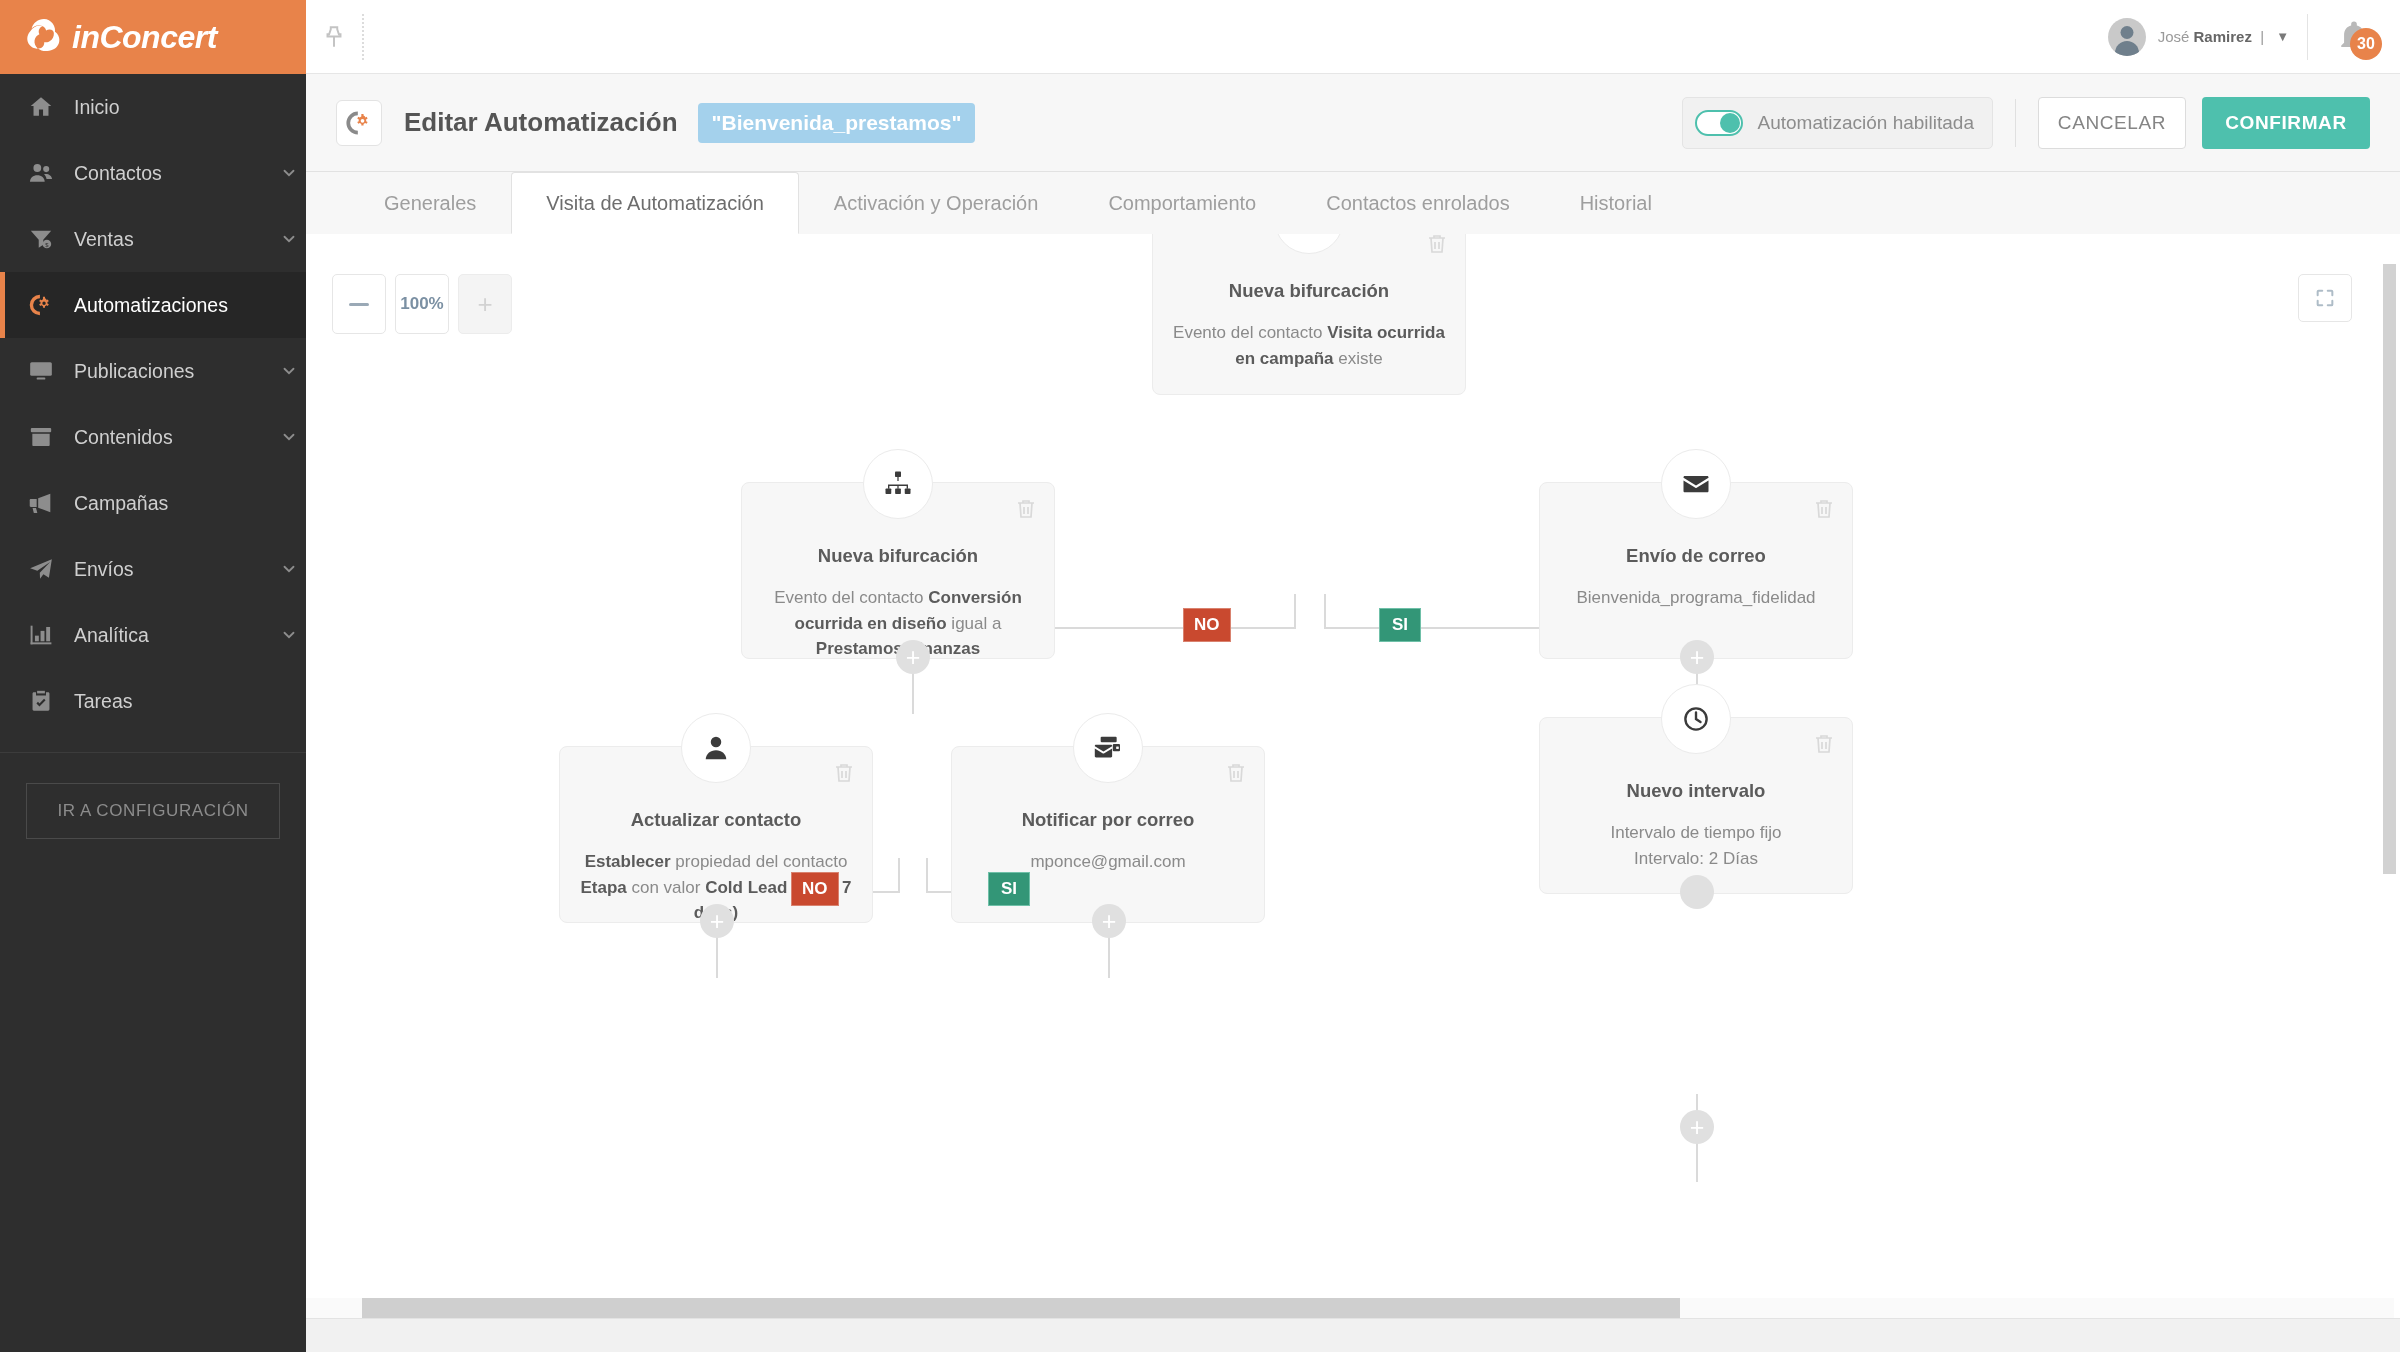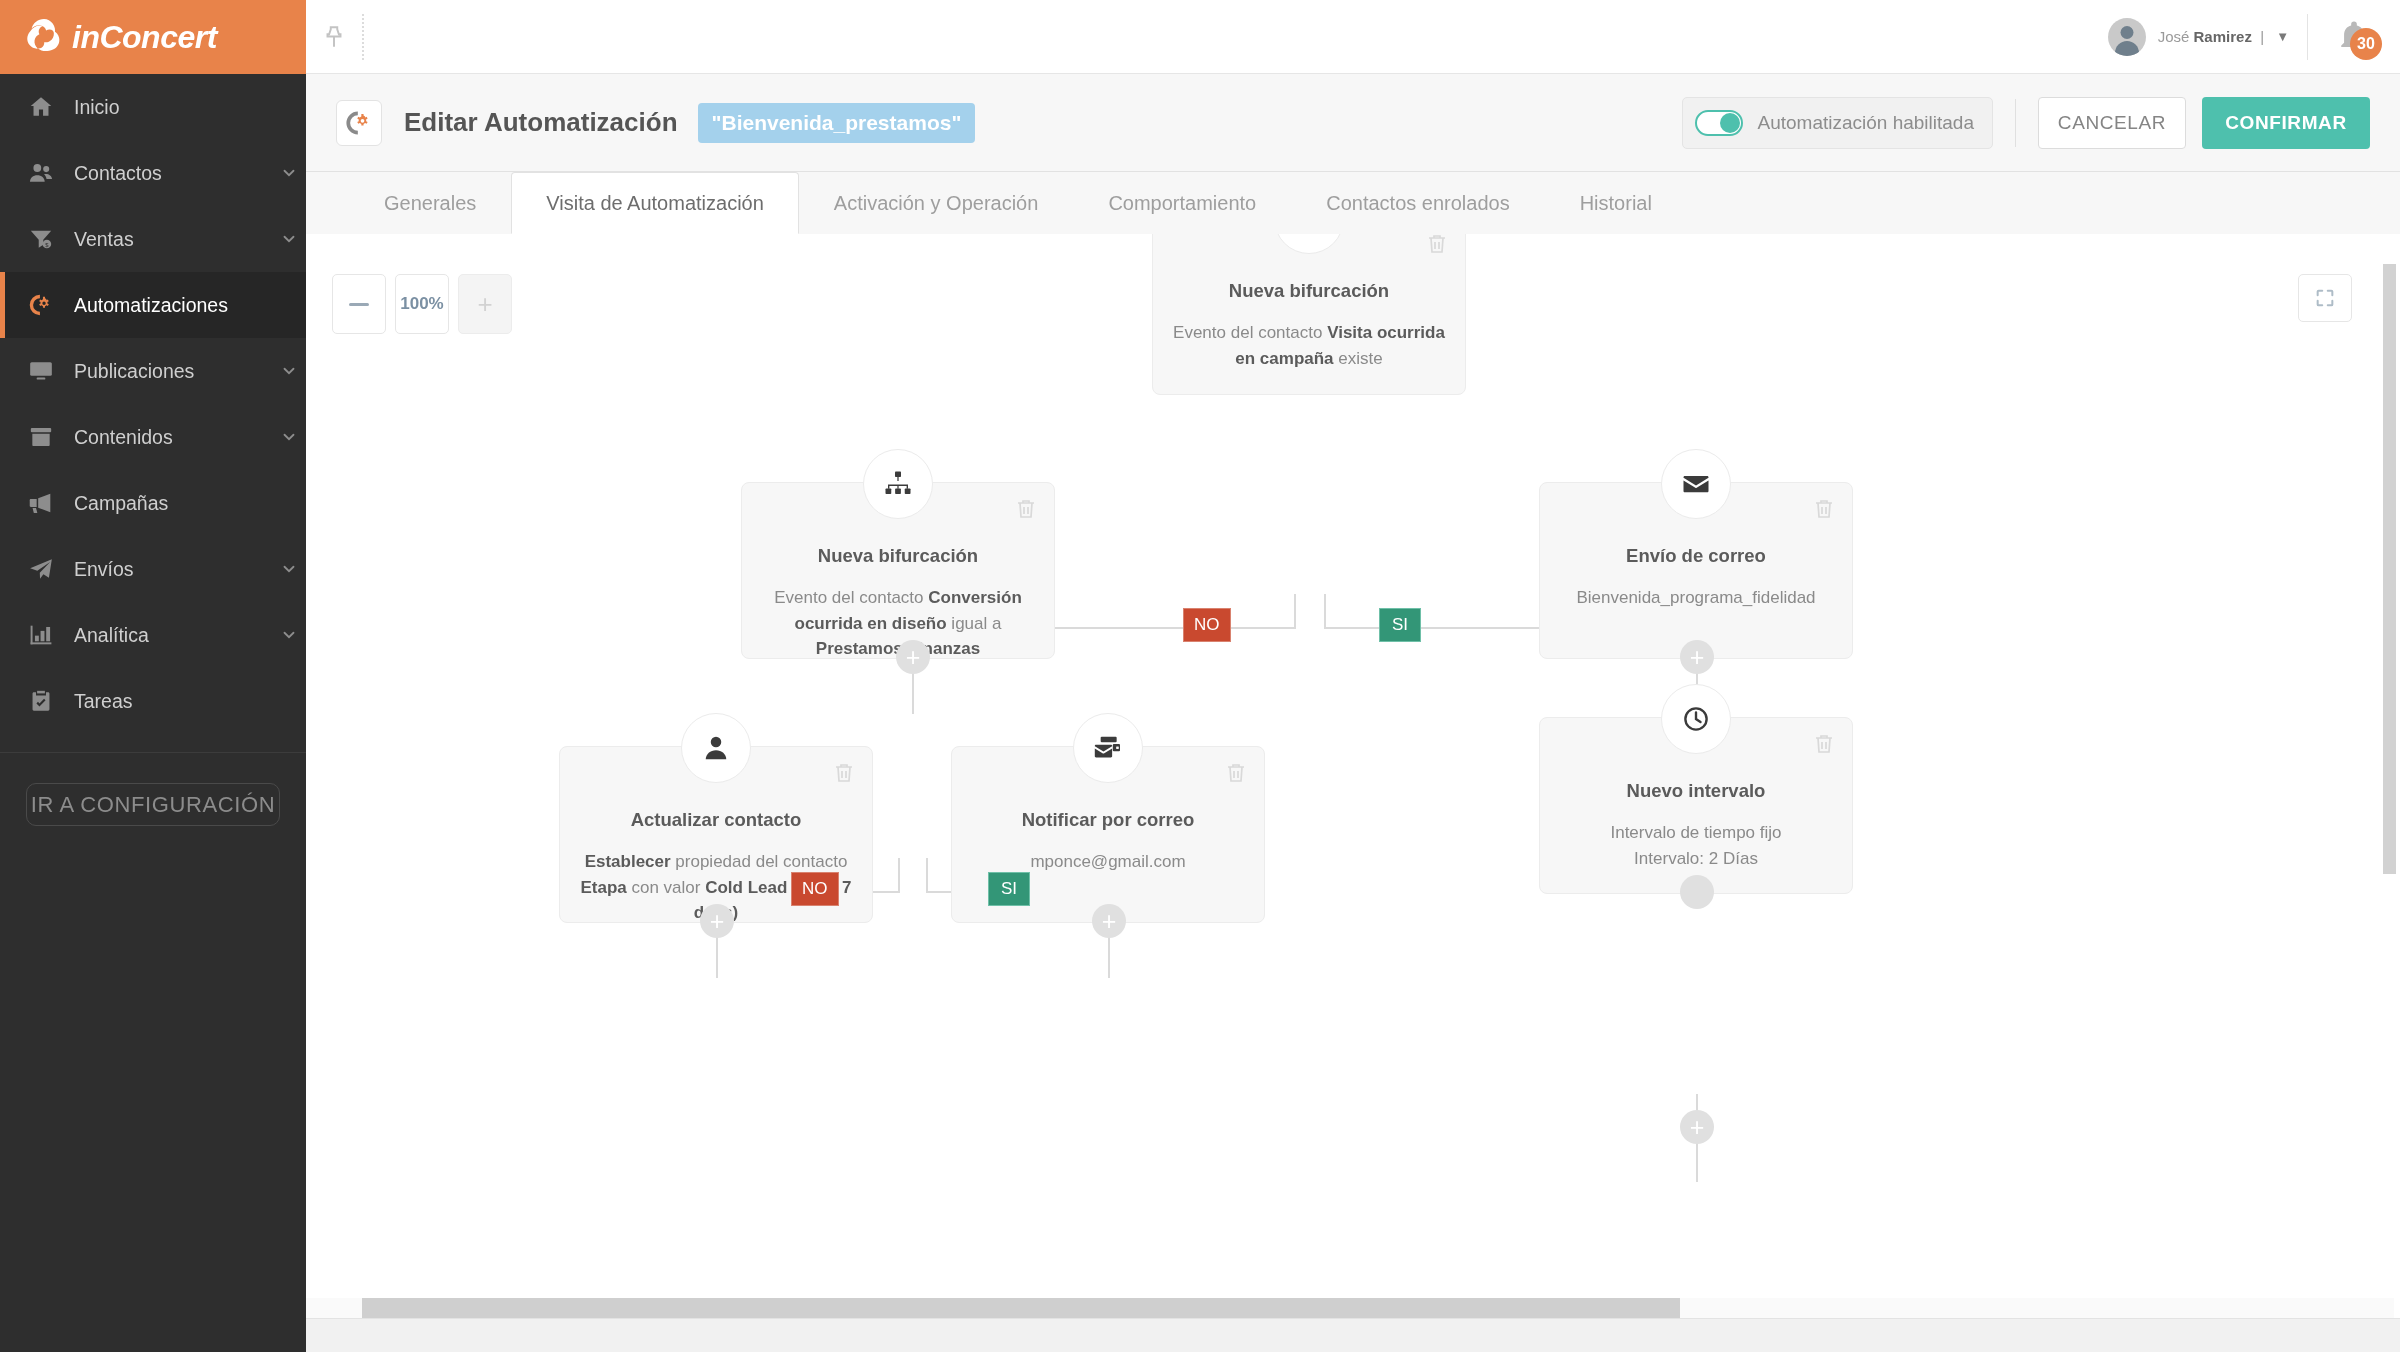--- a/index.html
+++ b/index.html
@@ -56,25 +56,25 @@
   .nav-item.active::before {
     content: ""; position: absolute; left: 0; top: 0;
     width: 5px; height: 100%; background: #e8834a;
   }
   .nav-item.active .nav-ico { color: #e8834a; }
   #nav-sep {
     margin: 18px 0 0 0; height: 1px; background: #3c3c3c;
   }
   #config-btn {
     margin: 30px 26px 0 26px;
-    height: 43px;
+    height: 56px;
     border: 1px solid #4a4a4a;
-    border-radius: 10px;
-    display: flex; align-items: center; justify-content: center;
-    color: #8c8c8c; font-size: 22px; letter-spacing: .6px;
+    border-radius: 0;
+    display: flex; align-items: center; justify-content: center;
+    color: #8c8c8c; font-size: 17px; letter-spacing: .6px;
     cursor: pointer;
   }
 
   
   #topbar {
     position: absolute; left: 306px; top: 0;
     width: 2094px; height: 74px;
     background: #ffffff;
     border-bottom: 1px solid #e6e6e6;
     display: flex; align-items: center;
@@ -280,21 +280,21 @@
     position: absolute; width: 34px; height: 34px; border-radius: 50%;
     background: #e0e0e0; color: #fff;
     display: flex; align-items: center; justify-content: center;
     font-size: 25px; line-height: 1; font-weight: 300;
     z-index: 4; cursor: pointer;
   }
   .branch-badge {
     position: absolute;
     padding: 6px 10px; min-width: 42px;
     text-align: center;
-    color: #fff; font-size: 17px; font-weight: normal;
+    color: #fff; font-size: 17px; font-weight: bold;
     z-index: 4;
   }
   .bb-no { background: #c9492f; border: 1px solid #d9826f; }
   .bb-si { background: #339677; border: 1px solid #6fc0a8; }
 
   
   #vscroll {
     position: absolute; right: 4px; top: 30px;
     width: 13px; height: 1000px; z-index: 8;
   }

